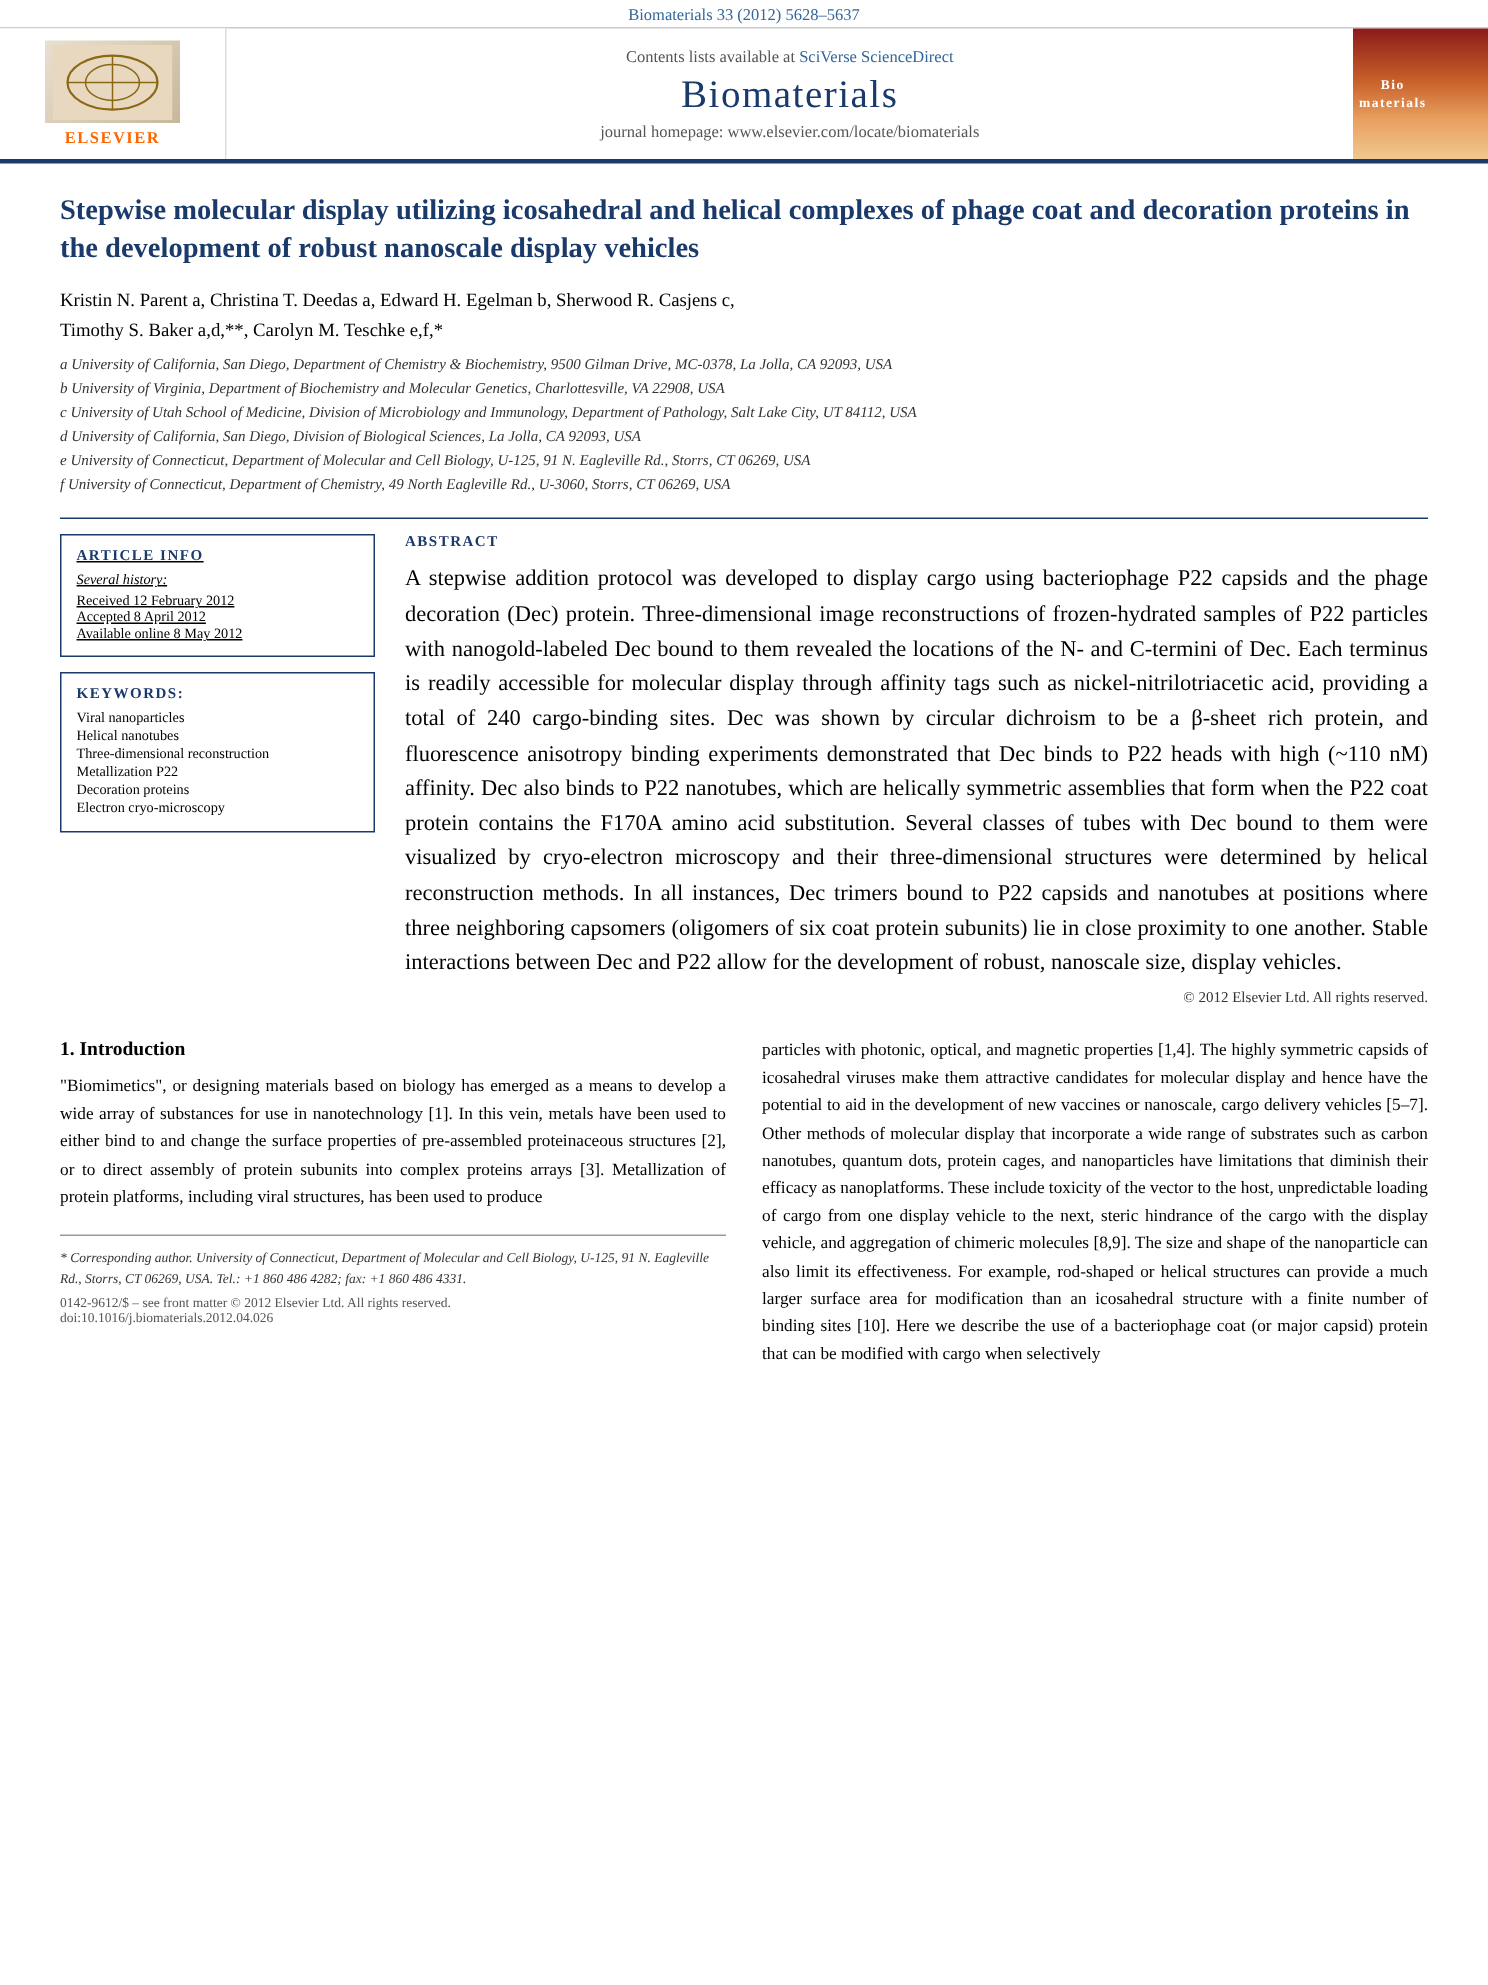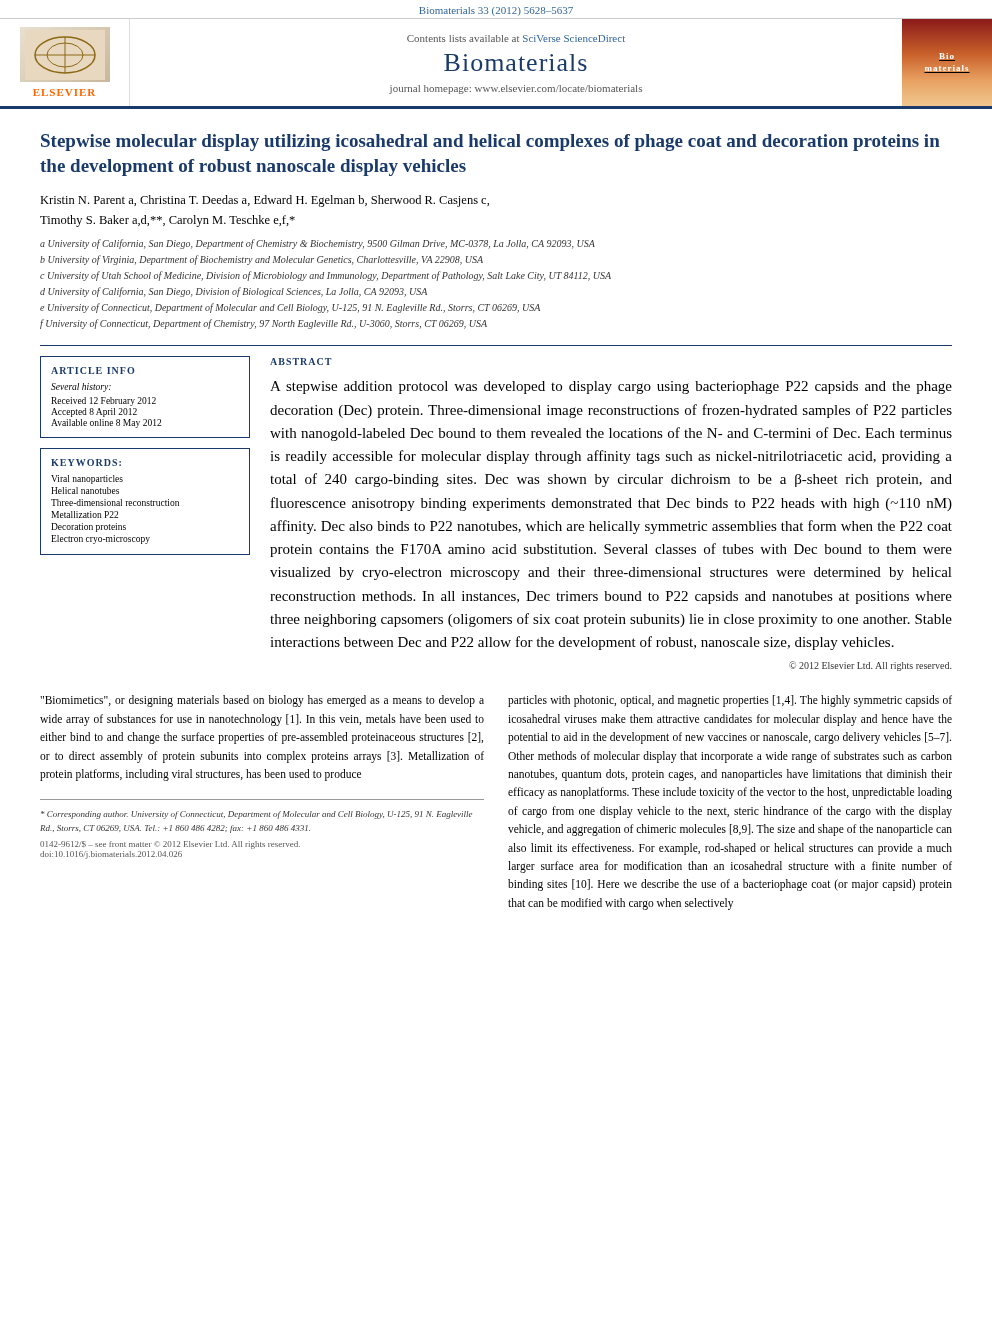--- a/index.html
+++ b/index.html
@@ -23,21 +23,21 @@
     }
 
     
     .journal-header {
       display: flex;
       align-items: stretch;
       border-bottom: 3px solid #1a3a6b;
       padding: 0;
     }
     .journal-header-left {
-      width: 130px;
+      width: 151px;
       background: #fff;
       display: flex;
       flex-direction: column;
       align-items: center;
       justify-content: center;
       padding: 8px;
       border-right: 1px solid #ddd;
     }
     .elsevier-logo {
       font-size: 11px;
@@ -83,24 +83,23 @@
     .journal-homepage {
       font-size: 11px;
       color: #555;
       margin-top: 4px;
     }
     .journal-header-right {
       width: 90px;
       background: linear-gradient(180deg, #8b1a1a 0%, #c8602a 40%, #e8a060 70%, #f0c890 100%);
       display: flex;
       flex-direction: column;
-      align-items: center;
+      align-items: flex-start;
       justify-content: center;
       padding: 4px;
-      text-decoration: underline;
     }
     .biomaterials-badge {
       font-size: 9px;
       color: #fff;
       font-weight: bold;
       letter-spacing: 1px;
       text-align: center;
       line-height: 1.3;
     }
 
@@ -158,20 +157,21 @@
 
     .right-col {
       flex: 1;
     }
 
     
     .article-info-section {
       border: 1px solid #1a3a6b;
       padding: 8px 10px;
       margin-bottom: 10px;
+      text-decoration: underline;
     }
     .info-section-title {
       font-size: 10px;
       font-weight: bold;
       letter-spacing: 1px;
       color: #1a3a6b;
       text-transform: uppercase;
       margin-bottom: 6px;
     }
     .info-label {
@@ -308,21 +308,21 @@
     <span>Kristin N. Parent a, Christina T. Deedas a, Edward H. Egelman b, Sherwood R. Casjens c,</span><br>
     <span>Timothy S. Baker a,d,**, Carolyn M. Teschke e,f,*</span>
   </div>
 
   <div class="affiliations">
     <div class="affil-line">a University of California, San Diego, Department of Chemistry &amp; Biochemistry, 9500 Gilman Drive, MC-0378, La Jolla, CA 92093, USA</div>
     <div class="affil-line">b University of Virginia, Department of Biochemistry and Molecular Genetics, Charlottesville, VA 22908, USA</div>
     <div class="affil-line">c University of Utah School of Medicine, Division of Microbiology and Immunology, Department of Pathology, Salt Lake City, UT 84112, USA</div>
     <div class="affil-line">d University of California, San Diego, Division of Biological Sciences, La Jolla, CA 92093, USA</div>
     <div class="affil-line">e University of Connecticut, Department of Molecular and Cell Biology, U-125, 91 N. Eagleville Rd., Storrs, CT 06269, USA</div>
-    <div class="affil-line">f University of Connecticut, Department of Chemistry, 97 North Eagleville Rd., U-3060, Storrs, CT 06269, USA</div>
+    <div class="affil-line">f University of Connecticut, Department of Chemistry, 49 North Eagleville Rd., U-3060, Storrs, CT 06269, USA</div>
   </div>
 
   <hr class="section-divider">
 
   <div class="two-col">
 
     <div class="left-col">
       <div class="article-info-section">
         <div class="info-section-title">ARTICLE INFO</div>
         <div class="info-label">Several history:</div>
@@ -344,20 +344,21 @@
     <div class="right-col">
       <div class="abstract-title">ABSTRACT</div>
       <div class="abstract-text">A stepwise addition protocol was developed to display cargo using bacteriophage P22 capsids and the phage decoration (Dec) protein. Three-dimensional image reconstructions of frozen-hydrated samples of P22 particles with nanogold-labeled Dec bound to them revealed the locations of the N- and C-termini of Dec. Each terminus is readily accessible for molecular display through affinity tags such as nickel-nitrilotriacetic acid, providing a total of 240 cargo-binding sites. Dec was shown by circular dichroism to be a β-sheet rich protein, and fluorescence anisotropy binding experiments demonstrated that Dec binds to P22 heads with high (~110 nM) affinity. Dec also binds to P22 nanotubes, which are helically symmetric assemblies that form when the P22 coat protein contains the F170A amino acid substitution. Several classes of tubes with Dec bound to them were visualized by cryo-electron microscopy and their three-dimensional structures were determined by helical reconstruction methods. In all instances, Dec trimers bound to P22 capsids and nanotubes at positions where three neighboring capsomers (oligomers of six coat protein subunits) lie in close proximity to one another. Stable interactions between Dec and P22 allow for the development of robust, nanoscale size, display vehicles.</div>
       <div class="copyright-line">© 2012 Elsevier Ltd. All rights reserved.</div>
     </div>
   </div>
 
   <div class="body-section">
     <div class="body-two-col">
       <div class="body-col">
+        <div class="section-heading">1. Introduction</div>
         <div class="body-text">
           <p>"Biomimetics", or designing materials based on biology has emerged as a means to develop a wide array of substances for use in nanotechnology [1]. In this vein, metals have been used to either bind to and change the surface properties of pre-assembled proteinaceous structures [2], or to direct assembly of protein subunits into complex proteins arrays [3]. Metallization of protein platforms, including viral structures, has been used to produce</p>
         </div>
 
         <div class="footnotes-area">
           <div class="footnote-line">* Corresponding author. University of Connecticut, Department of Molecular and Cell Biology, U-125, 91 N. Eagleville Rd., Storrs, CT 06269, USA. Tel.: +1 860 486 4282; fax: +1 860 486 4331.</div>
         </div>
         <div class="bottom-ids">
           <div>0142-9612/$ – see front matter © 2012 Elsevier Ltd. All rights reserved.</div>
           <div>doi:10.1016/j.biomaterials.2012.04.026</div>

